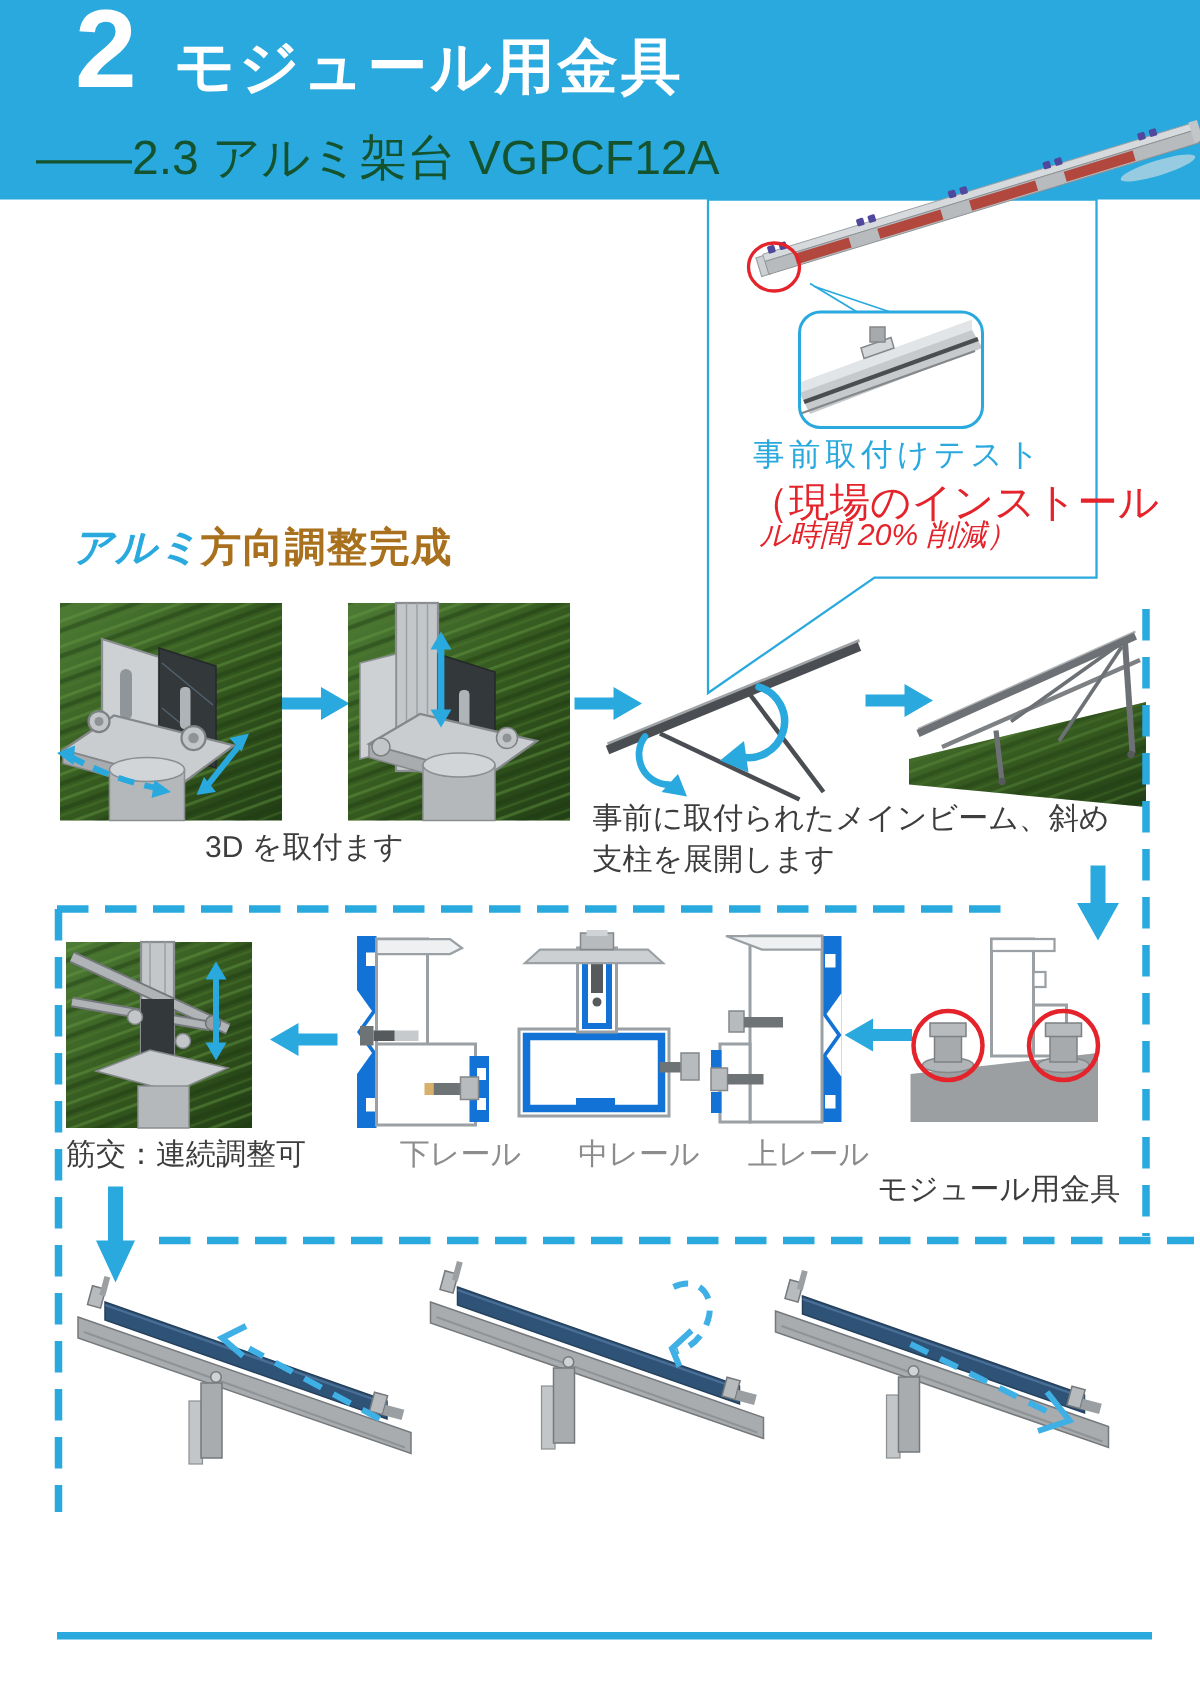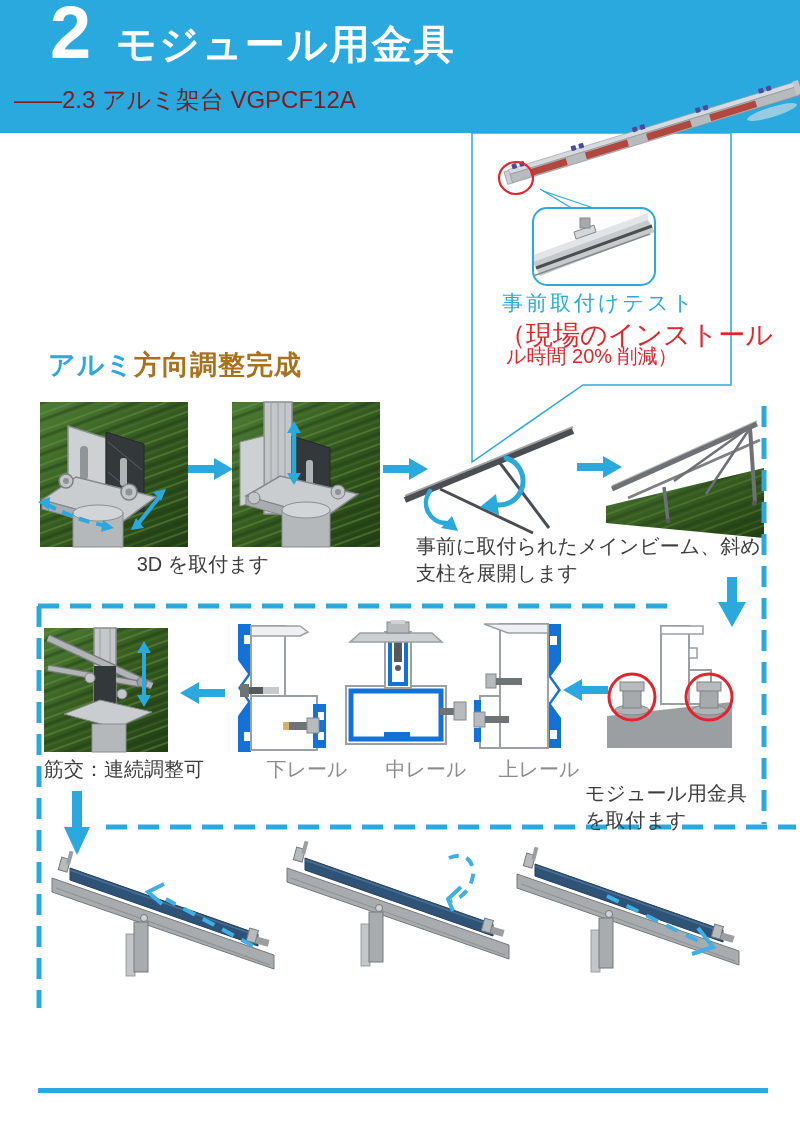--- a/index.html
+++ b/index.html
@@ -1,31 +1,31 @@
 <!DOCTYPE html>
 <html style="--accent: #29A9DE; --accent-light: #3FB0E6; --heading-brown: #A9711E; --red: #E4232B; --rail-blue: #1272D6; --panel-navy: #2F5377; --text-dark: #3D3D3D; --label-gray: #8C8C8C;"><head>
 <meta charset="utf-8">
 <style>
   html,body{margin:0;padding:0;background:#fff;}
   .page{position:relative;width:800px;height:1133px;background:#fff;overflow:hidden;
         font-family:"Liberation Sans","DejaVu Sans",sans-serif;}
   .header{position:absolute;left:0;top:0;width:800px;height:133px;background:var(--accent,#29A9DE);z-index:1;}
   .hnum{position:absolute;left:50px;top:-10px;font-size:74px;font-weight:bold;color:#fff;z-index:2;}
   .htitle{position:absolute;left:116px;top:17px;font-size:40px;font-weight:bold;color:#fff;letter-spacing:2px;z-index:2;}
-  .hsub{position:absolute;left:14px;top:84px;font-size:24px;color:#7f1d1d;z-index:2;}
+  .hsub{position:absolute;left:24px;top:84px;font-size:32px;color:#14532d;z-index:2;}
   .art{position:absolute;left:0;top:0;z-index:3;}
   .txt{position:absolute;z-index:4;white-space:nowrap;}
   .callout-title{left:502px;top:289px;font-size:21px;letter-spacing:3px;color:var(--accent,#29A9DE);}
   .callout-n1{left:499px;top:317px;font-size:27px;color:var(--red,#E4232B);}
-  .callout-n2{left:506px;top:343px;font-size:20px;color:var(--red,#E4232B);}
+  .callout-n2{left:506px;top:343px;font-size:20px;color:var(--red,#E4232B);font-style:italic;}
   .heading{left:48px;top:347px;font-size:27px;font-weight:bold;letter-spacing:1px;}
-  .heading .acc{color:var(--accent,#29A9DE);}
+  .heading .acc{color:var(--accent,#29A9DE);font-style:italic;}
   .heading .rest{color:var(--heading-brown,#A9711E);}
   .cap3d{left:118px;top:551px;width:170px;text-align:center;font-size:20px;color:var(--text-dark,#3D3D3D);}
-  .deploy{left:395px;top:533px;font-size:20px;line-height:27px;color:var(--text-dark,#3D3D3D);margin-left:21px;}
+  .deploy{left:395px;top:533px;font-size:20px;line-height:27px;color:var(--text-dark,#3D3D3D);}
   .deploy span{display:block;}
   .brace{left:44px;top:756px;font-size:20px;color:var(--text-dark,#3D3D3D);}
   .rlabel{top:756px;font-size:20px;color:var(--label-gray,#8C8C8C);text-align:center;margin-left:21px;}
   .rl0{left:238px;width:96px;}
   .rl1{left:344px;width:122px;}
   .rl2{left:468px;width:100px;text-align:center;}
   .clampcap{left:585px;top:752px;font-size:20px;line-height:27px;color:var(--text-dark,#3D3D3D);margin-top:28px;}
   .clampcap span{display:block;}
   
   .acc-f{fill:var(--accent,#29A9DE);}
@@ -351,16 +351,15 @@
   <div class="txt deploy">
     <span>事前に取付られたメインビーム、斜め</span>
     <span>支柱を展開します</span>
   </div>
   <div class="txt brace">筋交：連続調整可</div>
   <div class="txt rlabel rl0">下レール</div>
   <div class="txt rlabel rl1">中レール</div>
   <div class="txt rlabel rl2">上レール</div>
   <div class="txt clampcap">
     <span>モジュール用金具</span>
-    <span>を取付ます</span>
   </div>
 
 </div>
 
 </body></html>

